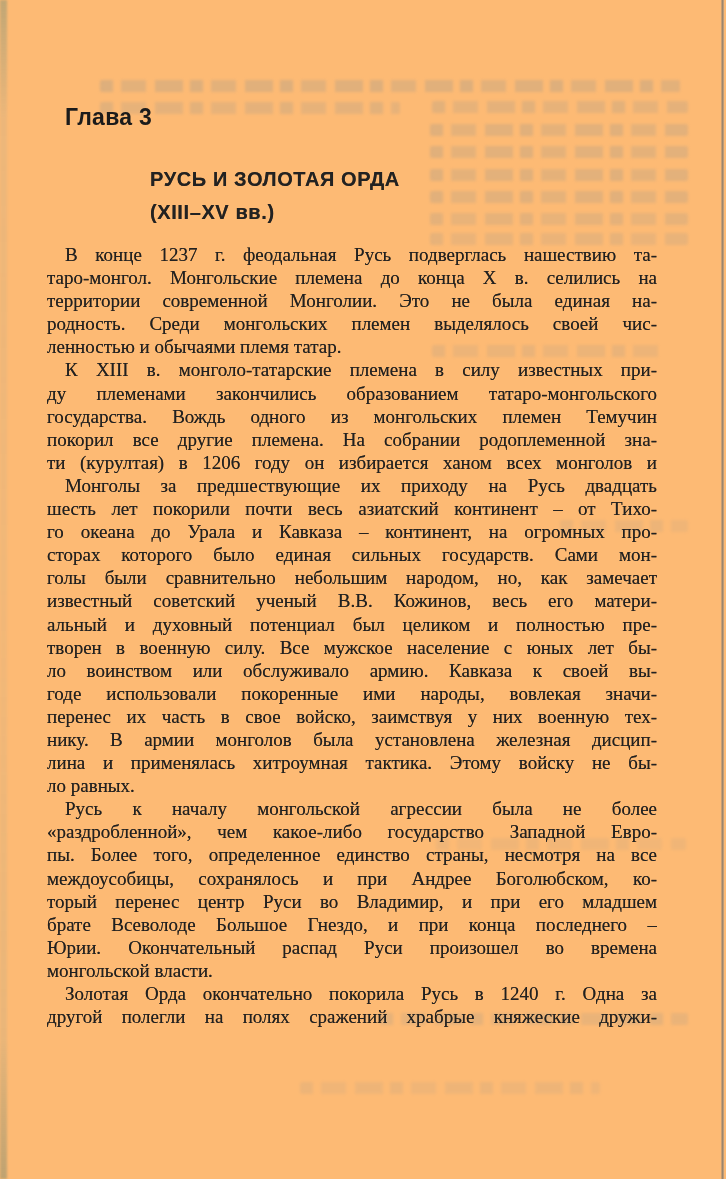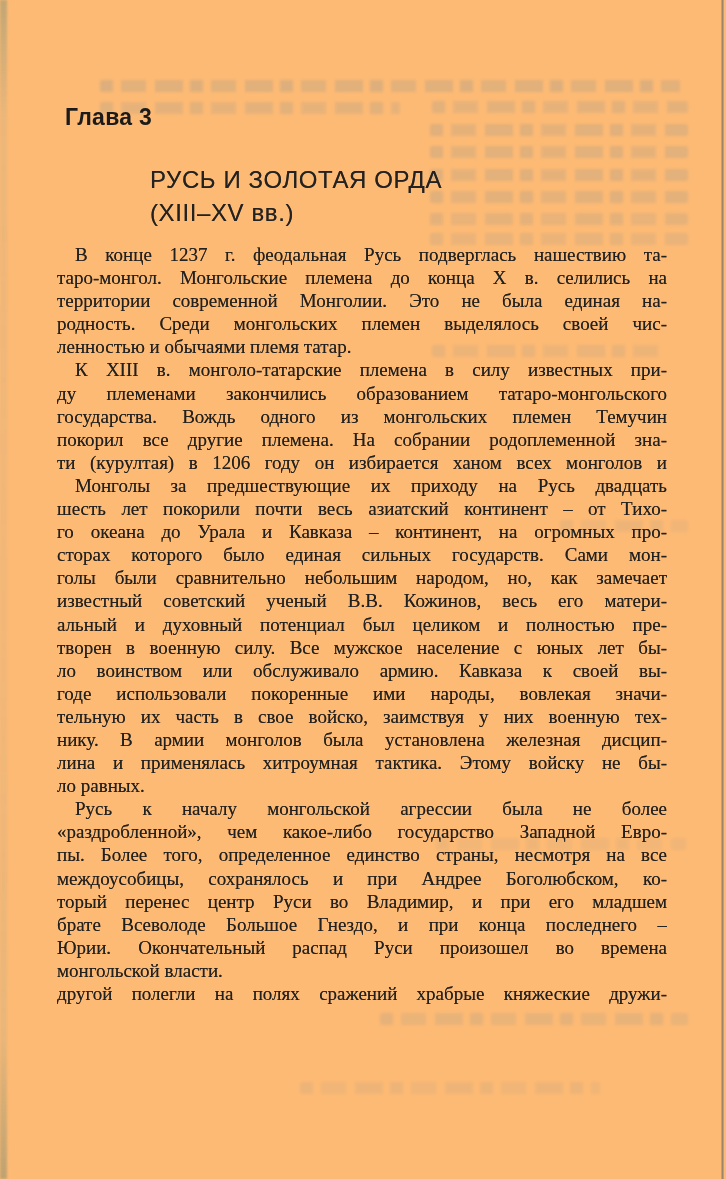--- a/index.html
+++ b/index.html
@@ -43,28 +43,28 @@
   
   .chapter {
     position: absolute; left: 65px; top: 104px;
     font-family: "Liberation Sans", sans-serif;
     font-size: 23px; font-weight: bold; color: #1b1b1b;
     letter-spacing: 0.3px;
   }
   .title {
     position: absolute; left: 150px; top: 163px;
     font-family: "Liberation Sans", sans-serif;
-    font-size: 24px; font-weight: normal; color: #222;
+    font-size: 20px; font-weight: bold; color: #222;
     letter-spacing: 0.6px; line-height: 33px;
     text-shadow: 0 0 0.6px rgba(0,0,0,.55);
   }
 
   
   .body-text {
-    position: absolute; left: 57px; top: 243px; width: 610px;
+    position: absolute; left: 47px; top: 243px; width: 610px;
     font-size: 19px; line-height: 23.1px;
     text-shadow: 0 0 0.45px rgba(0,0,0,.55);
   }
   .line { text-align: justify; text-align-last: justify; height: 23.1px; overflow: hidden; }
   .line.endline { text-align-last: left; }
   .line.indent { text-indent: 18px; }
 </style>
 </head>
 <body>
 
@@ -109,28 +109,29 @@
       <div class="line indent">Монголы за предшествующие их приходу на Русь двадцать</div>
       <div class="line">шесть лет покорили почти весь азиатский континент – от Тихо-</div>
       <div class="line">го океана до Урала и Кавказа – континент, на огромных про-</div>
       <div class="line">сторах которого было единая сильных государств. Сами мон-</div>
       <div class="line">голы были сравнительно небольшим народом, но, как замечает</div>
       <div class="line">известный советский ученый В.В. Кожинов, весь его матери-</div>
       <div class="line">альный и духовный потенциал был целиком и полностью пре-</div>
       <div class="line">творен в военную силу. Все мужское население с юных лет бы-</div>
       <div class="line">ло воинством или обслуживало армию. Кавказа к своей вы-</div>
       <div class="line">годе использовали покоренные ими народы, вовлекая значи-</div>
-      <div class="line">тельную их часть в свое войско, заимствуя у них военную тех-</div>
+      <div class="line">перенес их часть в свое войско, заимствуя у них военную тех-</div>
       <div class="line">нику. В армии монголов была установлена железная дисцип-</div>
       <div class="line">лина и применялась хитроумная тактика. Этому войску не бы-</div>
       <div class="line endline">ло равных.</div>
       <div class="line indent">Русь к началу монгольской агрессии была не более</div>
       <div class="line">«раздробленной», чем какое-либо государство Западной Евро-</div>
       <div class="line">пы. Более того, определенное единство страны, несмотря на все</div>
       <div class="line">междоусобицы, сохранялось и при Андрее Боголюбском, ко-</div>
       <div class="line">торый перенес центр Руси во Владимир, и при его младшем</div>
       <div class="line">брате Всеволоде Большое Гнездо, и при конца последнего –</div>
       <div class="line">Юрии. Окончательный распад Руси произошел во времена</div>
       <div class="line endline">монгольской власти.</div>
+      <div class="line indent">Золотая Орда окончательно покорила Русь в 1240 г. Одна за</div>
       <div class="line">другой полегли на полях сражений храбрые княжеские дружи-</div>
     </div>
 
 </div>
 
 </body></html>

